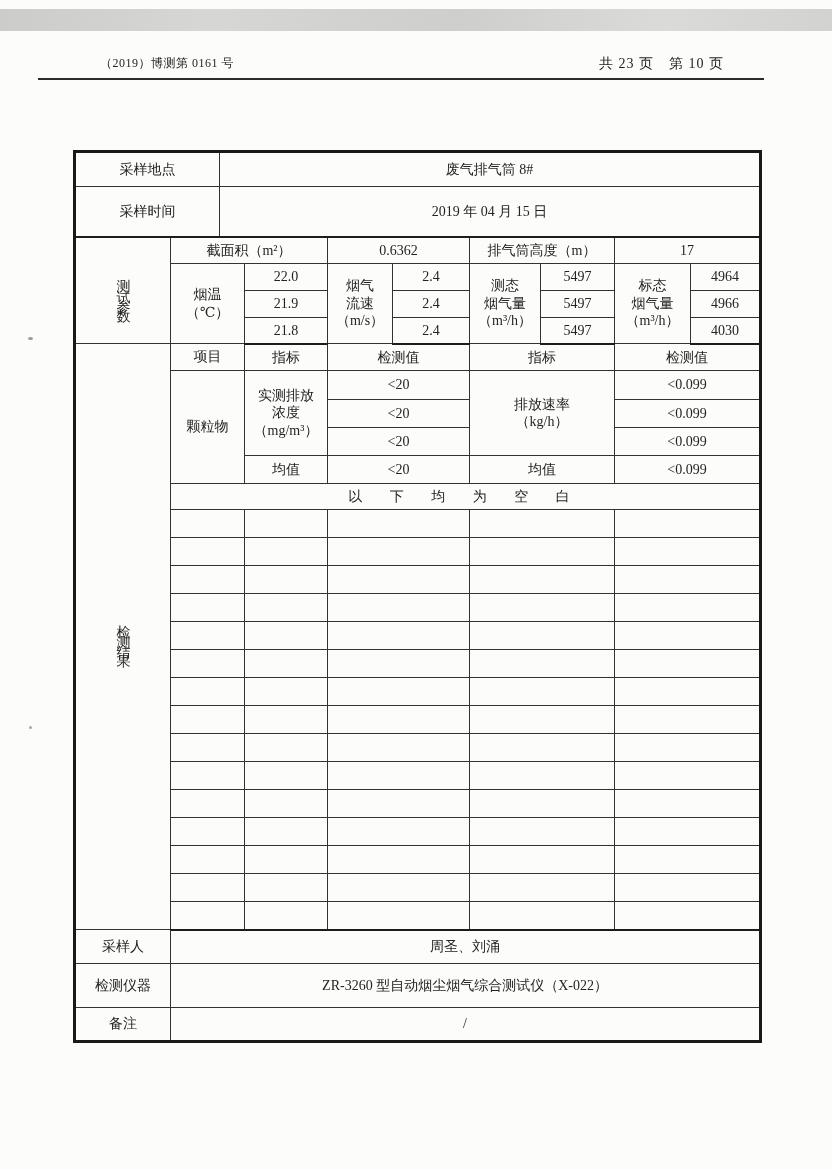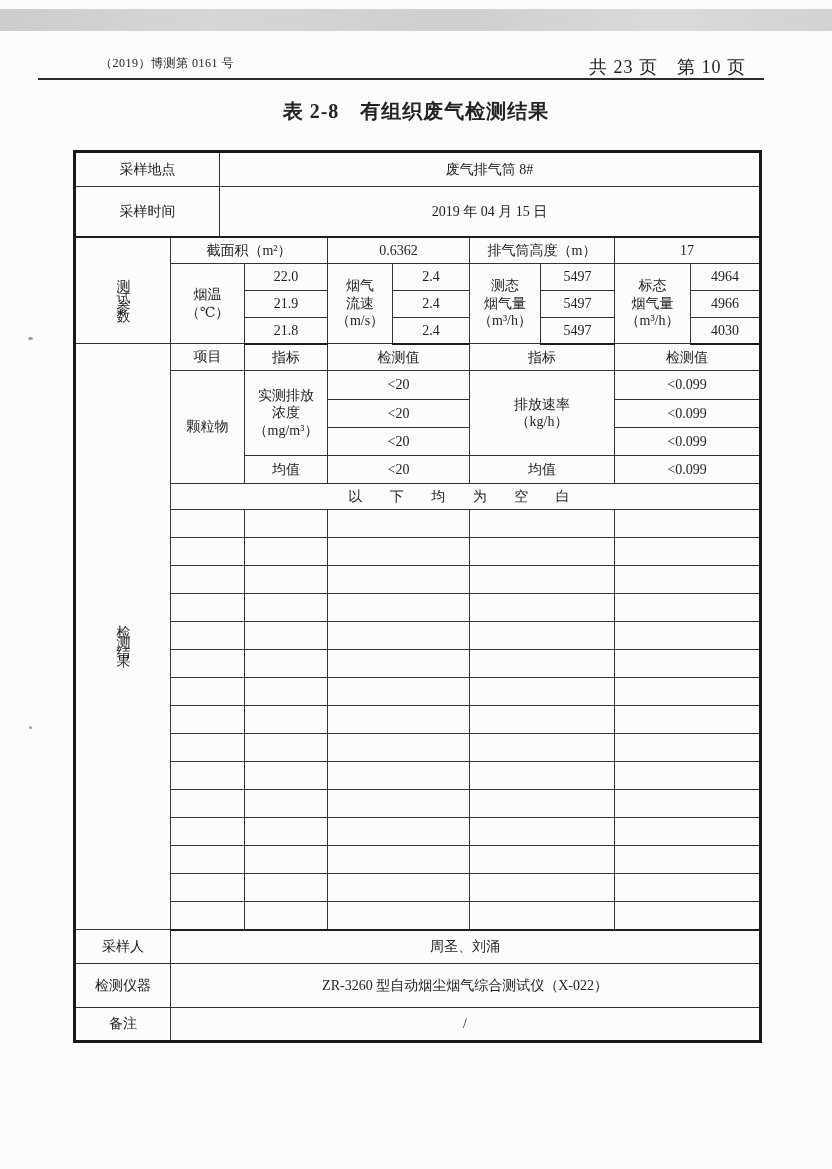--- a/index.html
+++ b/index.html
@@ -7,21 +7,21 @@
     position:relative;width:832px;height:1169px;overflow:hidden;
     background:#fcfcfa;color:#232323;
     font-family:"Liberation Serif","DejaVu Serif",serif;
   }
   .scan-band{
     position:absolute;top:9px;left:0;width:832px;height:22px;
     background:linear-gradient(90deg,#c0c0be 0%,#cdcdcb 25%,#c3c3c1 55%,#d2d2d0 80%,#c8c8c6 100%);
     opacity:.8;
   }
   .doc-number{position:absolute;top:55px;left:100px;font-size:12px;letter-spacing:.5px;}
-  .page-info{position:absolute;top:55px;right:86px;font-size:18px;letter-spacing:1px;}
+  .page-info{position:absolute;top:55px;right:108px;font-size:14px;letter-spacing:1px;}
   .header-rule{position:absolute;top:78px;left:38px;width:726px;height:2px;background:#2b2b2b;}
   .page-title{
     position:absolute;top:98px;left:0;width:100%;text-align:center;
     font-size:20px;font-weight:bold;letter-spacing:1px;
   }
   table.main{
     position:absolute;left:73px;top:150px;width:686px;
     border-collapse:collapse;table-layout:fixed;
     border:3px solid #191919;
   }
@@ -47,21 +47,20 @@
 <body>
 
 <div class="page">
   <div class="scan-band"></div>
   <div class="speck-1"></div>
   <div class="speck-2"></div>
 
   <div class="doc-number">（2019）博测第 0161 号</div>
   <div class="page-info">共 23 页　第 10 页</div>
   <div class="header-rule"></div>
-  <div class="page-title">表 2-8　有组织废气检测结果</div>
 
   <table class="main">
     <colgroup>
       <col style="width:96px">
         <col style="width:49px">
         <col style="width:25px">
       <col style="width:83px">
         <col style="width:65px">
         <col style="width:77px">
       <col style="width:71px">

